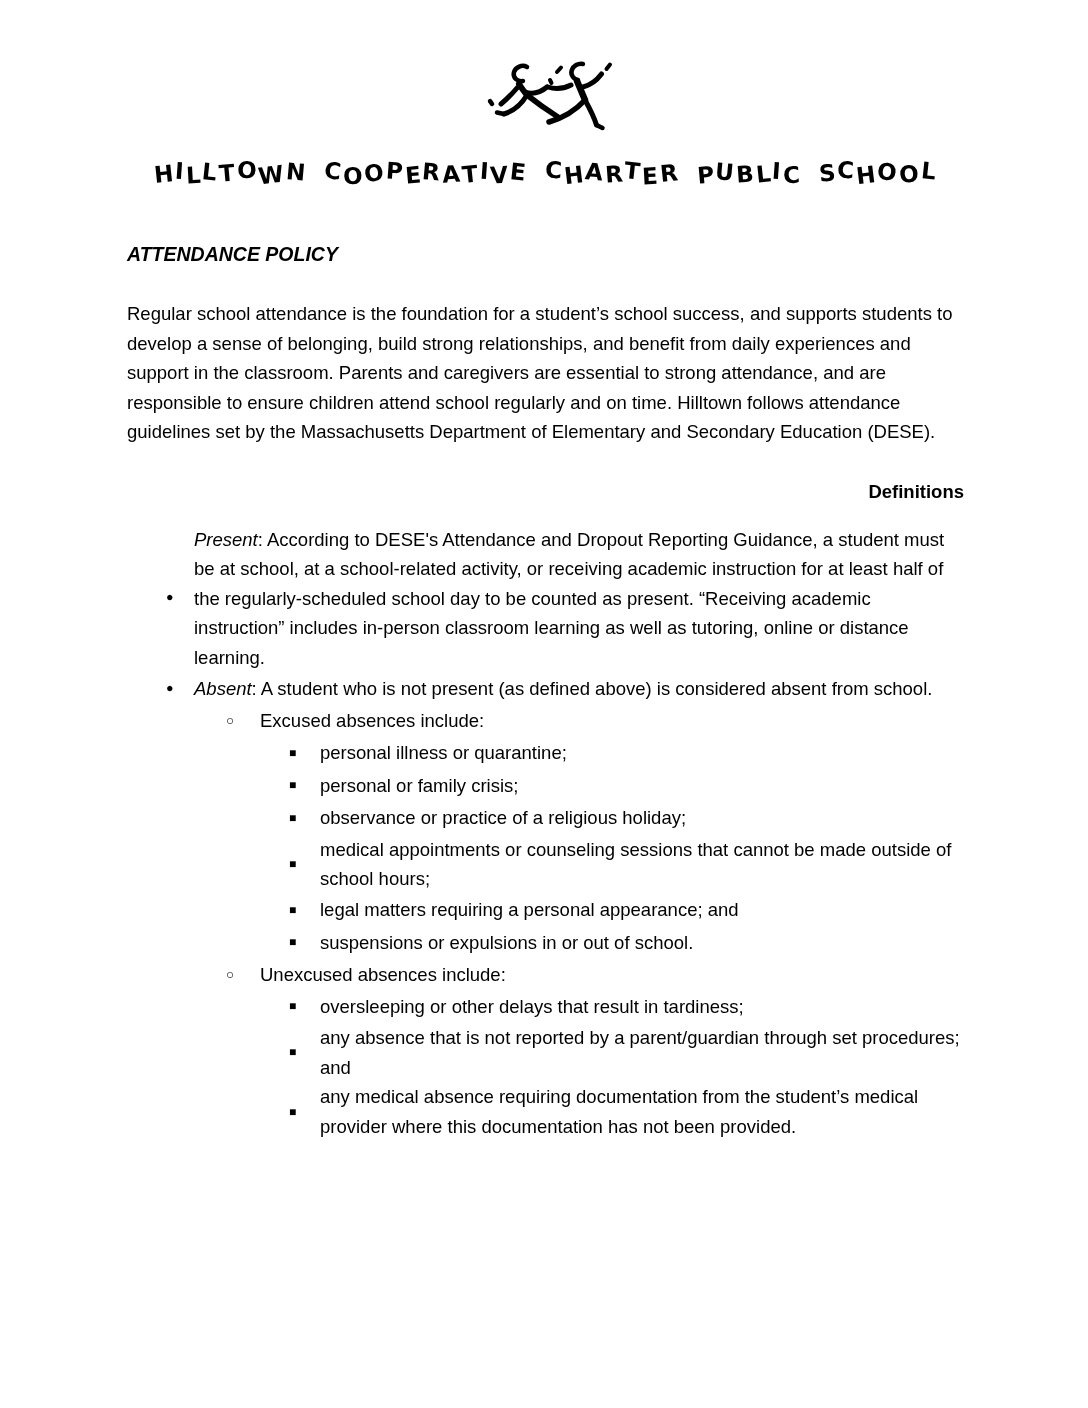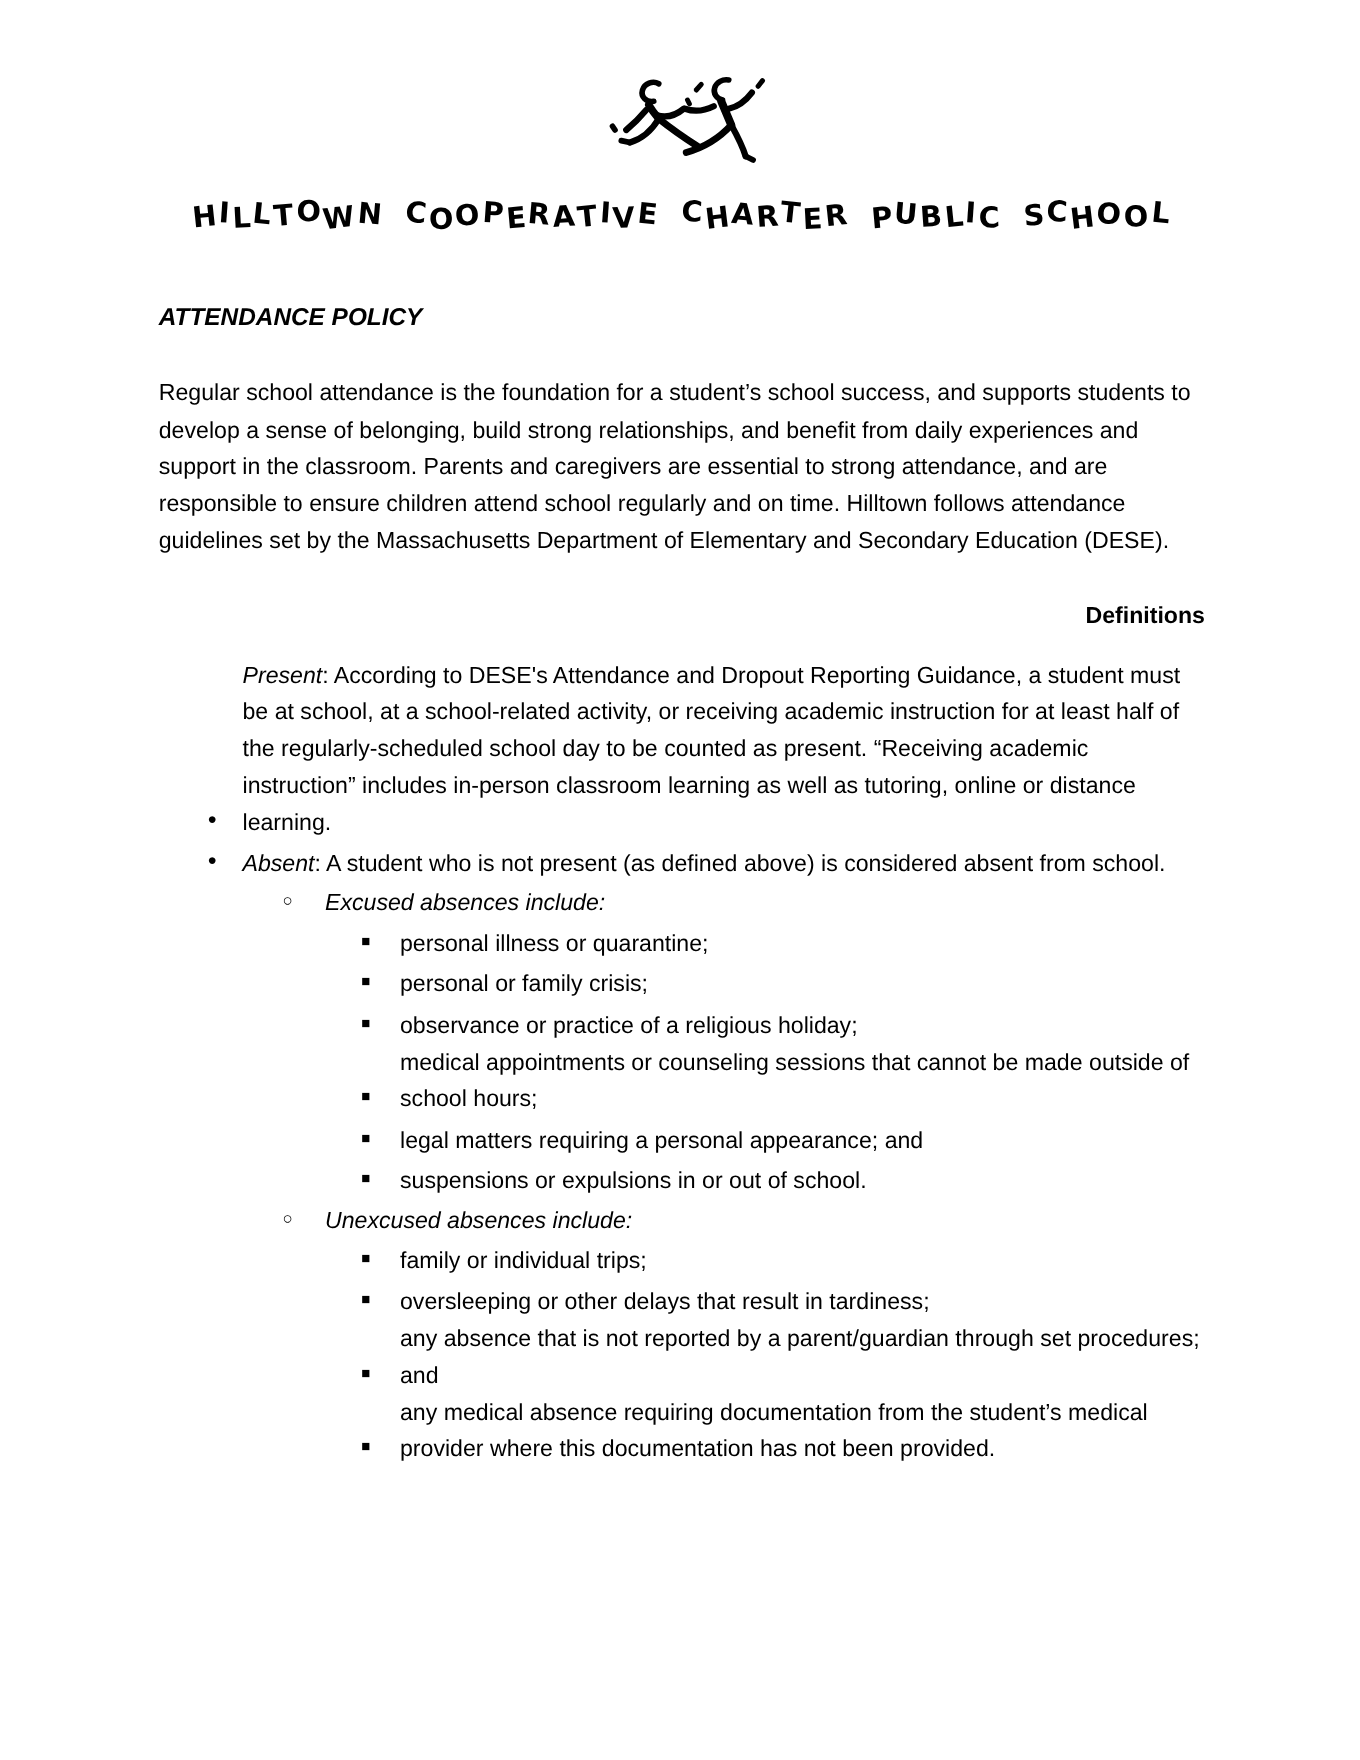--- a/index.html
+++ b/index.html
@@ -54,31 +54,31 @@
   }
   .section-heading {
     margin-top: 30px;
     font-weight: 700;
     font-size: 18.5px;
     line-height: 29.6px;
     text-align: right;
   }
   .deflist { margin-top: 18px; font-size: 18.5px; line-height: 29.6px; }
 
-  .li { display: flex; align-items: flex-end; }
+  .li { display: flex; align-items: center; }
   .li .marker { flex: none; text-align: left; }
   .li .text { flex: 1 1 auto; }
 
   
   .l1 { margin-left: 39px; }
   .l1 > .marker { width: 28px; }
   .l1 > .marker::before { content: "\25CF"; font-size: 12.5px; position: relative; top: -2px; }
 
   
-  .l2 { margin-left: 99px; font-style: italic; }
+  .l2 { margin-left: 99px; }
   .l2 > .marker { width: 34px; }
   .l2 > .marker::before { content: "\25CB"; font-size: 13.5px; position: relative; top: -1px; }
 
   
   .l3 { margin-left: 162px; }
   .l3 > .marker { width: 31px; }
   .l3 > .marker::before { content: "\25A0"; font-size: 12px; position: relative; top: -1px; }
 
   .it { font-style: italic; }
 </style>
@@ -163,24 +163,20 @@
       <span class="text">suspensions or expulsions in or out of school.</span>
     </div>
 
     <div class="li l2">
       <span class="marker"></span>
       <span class="text">Unexcused absences include:</span>
     </div>
 
     <div class="li l3">
       <span class="marker"></span>
-      <span class="text">family or individual trips;</span>
-    </div>
-    <div class="li l3">
-      <span class="marker"></span>
       <span class="text">oversleeping or other delays that result in tardiness;</span>
     </div>
     <div class="li l3">
       <span class="marker"></span>
       <span class="text">any absence that is not reported by a parent/guardian through set procedures; and</span>
     </div>
     <div class="li l3">
       <span class="marker"></span>
       <span class="text">any medical absence requiring documentation from the student’s medical provider where this documentation has not been provided.</span>
     </div>

